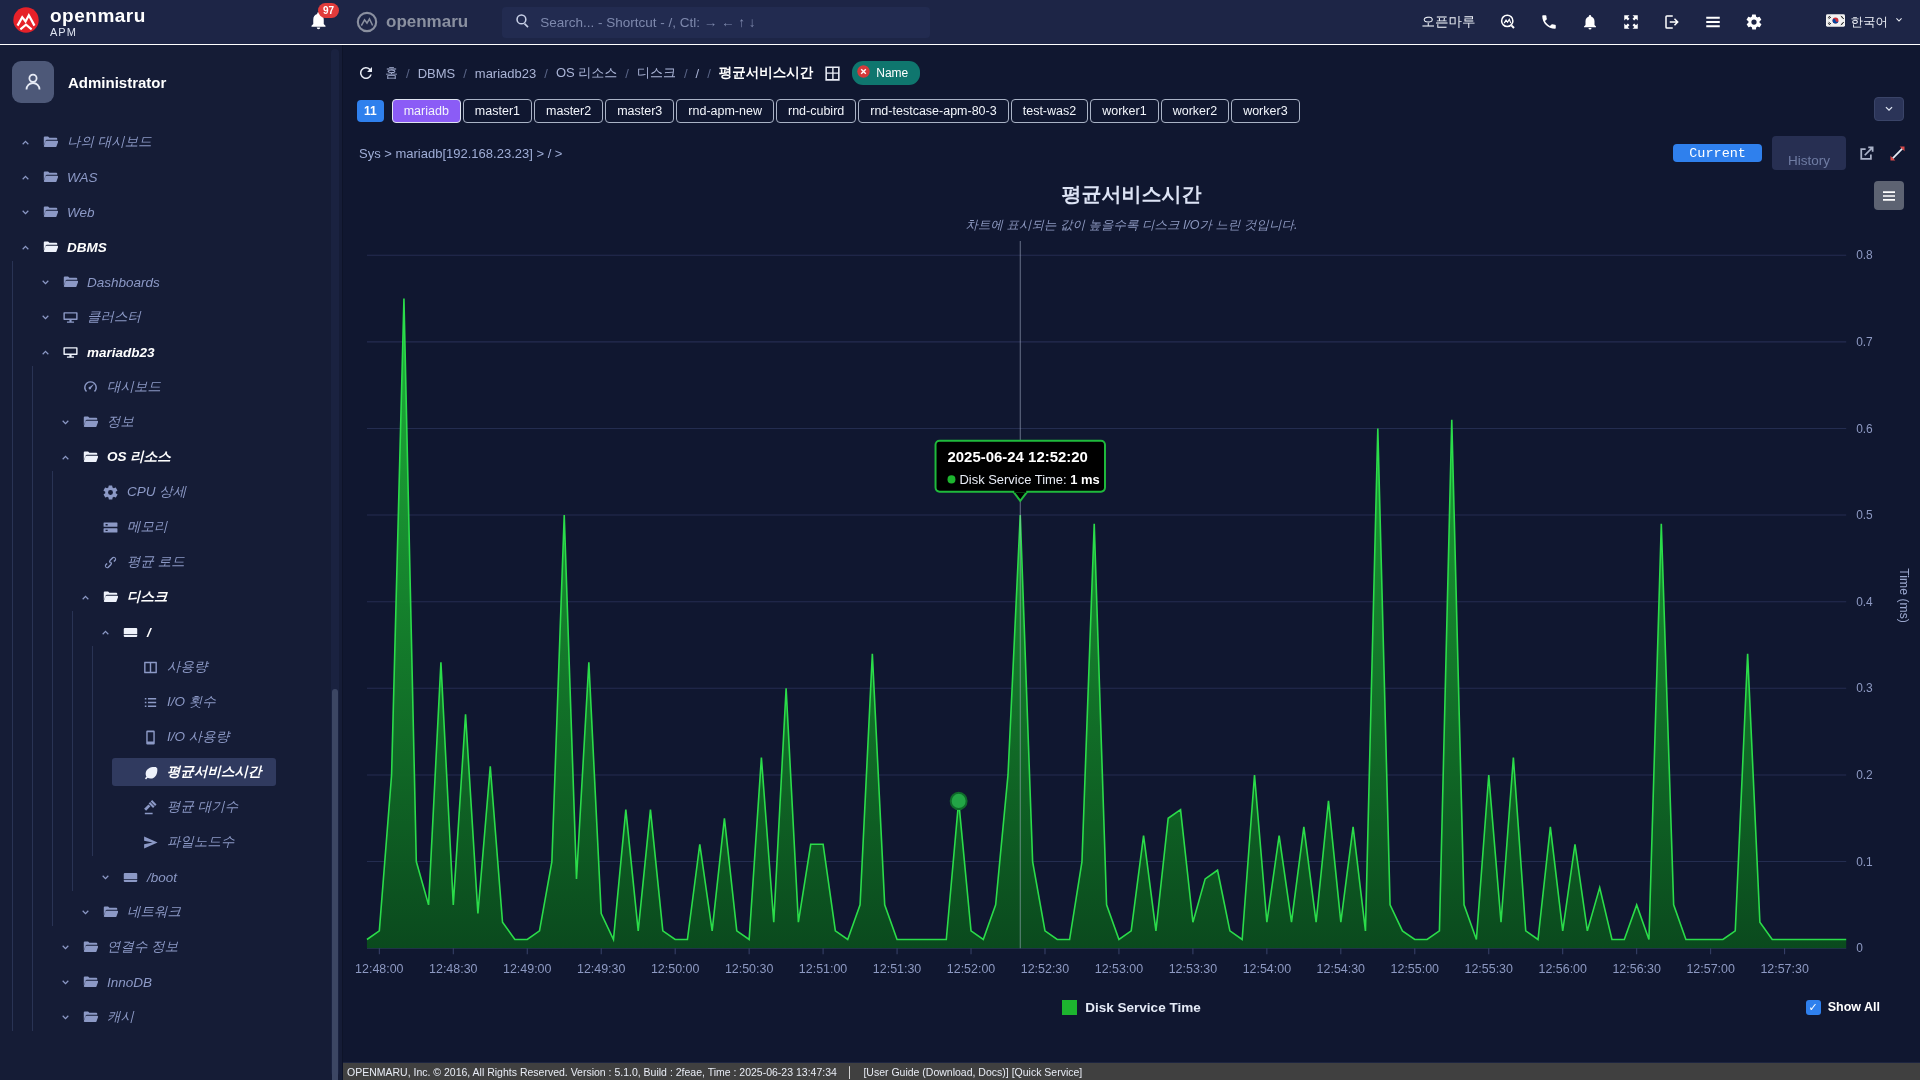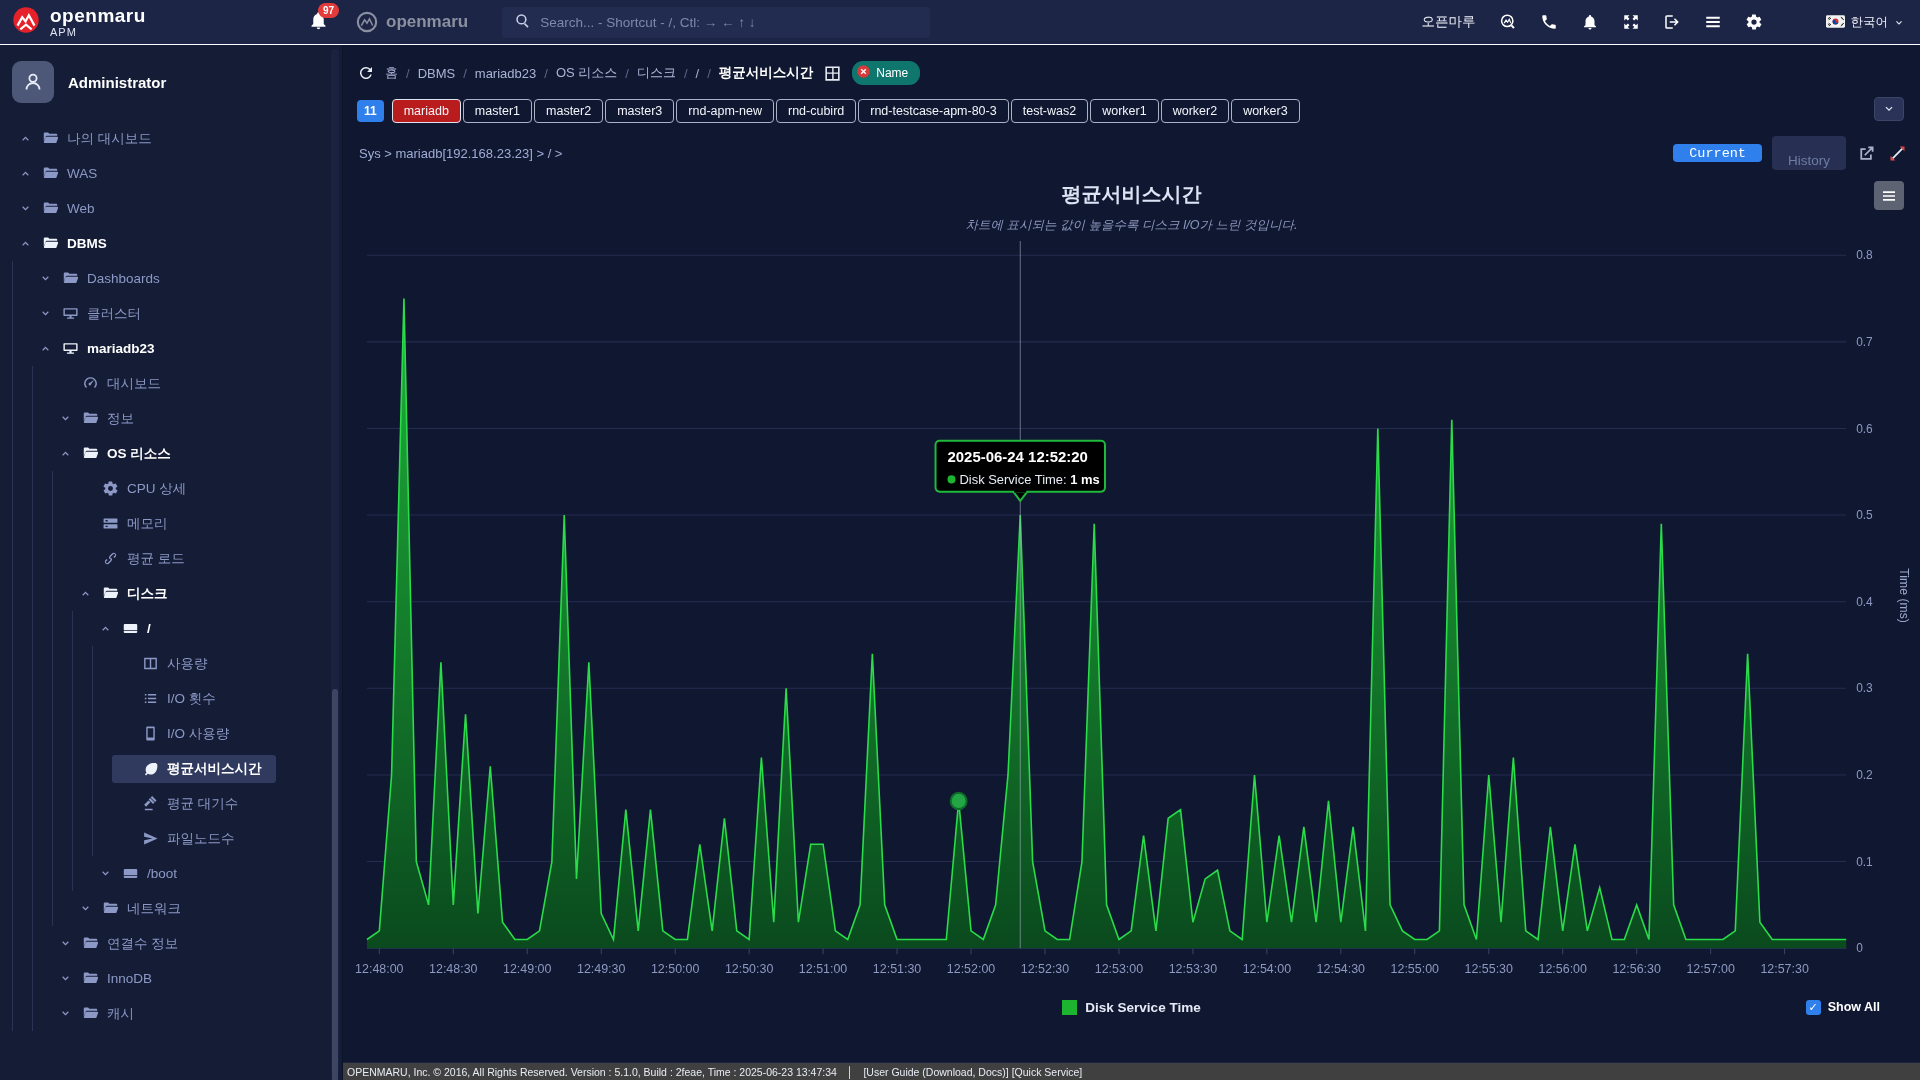--- a/index.html
+++ b/index.html
@@ -21,32 +21,32 @@
   .tb-mid { display:flex; align-items:center; gap:34px; padding-left:12px; }
   .brand2 { display:flex; align-items:center; gap:7px; color:#8a90a0; font-size:17px; font-weight:bold; }
   .searchbar { display:flex; align-items:center; gap:9px; background:#222b50; border-radius:4px;
     height:31px; width:428px; padding:0 12px; }
   .searchbar input { background:transparent; border:none; outline:none; color:#9aa5c9;
     font-size:13.5px; width:100%; font-family:"Liberation Sans", sans-serif; }
   .searchbar input::placeholder { color:#7e89ad; }
   .tb-right { margin-left:auto; display:flex; align-items:center; gap:23px; padding-right:16px; }
   .tb-user { color:#eef1f8; font-size:13.5px; }
   .tb-ic { background:none; border:none; cursor:pointer; display:flex; align-items:center; }
-  .langbtn { background:none; border:none; cursor:pointer; display:flex; align-items:flex-end;
+  .langbtn { background:none; border:none; cursor:pointer; display:flex; align-items:flex-start;
     gap:6px; color:#eef1f8; font-size:12.5px;padding-left:40px; }
 
   
   aside.sidebar { position:fixed; top:45px; left:0; bottom:0; width:343px; background:#151c36;
     z-index:20; border-right:1px solid #0d1328; }
   .user-row { display:flex; align-items:center; gap:14px; padding:16px 14px 12px 12px; }
   .avatar { width:42px; height:42px; border-radius:9px; background:#4d5878; display:flex;
     align-items:center; justify-content:center; }
   .user-name { color:#fff; font-weight:bold; font-size:15px; }
   nav.tree { padding:6px 0 0 0; }
-  .trow { display:flex; align-items:center; height:35px; cursor:pointer; }
+  .trow { display:flex; align-items:flex-end; height:35px; cursor:pointer;font-style:italic; }
   .guide { align-self:stretch; width:20px; flex:none; border-left:1px solid #293354; margin-left:0; }
   .tbody { display:flex; align-items:center; gap:7px; padding:5px 14px 5px 6px; border-radius:3px; }
   .trow .lbl { font-size:13.5px; color:#8c99c6; white-space:nowrap; }
   .trow.bold .lbl { color:#fff; font-weight:bold; }
   .trow.sel .tbody { background:#303a5f; }
   .trow.sel .lbl { color:#fff; font-weight:bold; }
   .chev { width:15px; display:flex; justify-content:center; flex:none; }
   .ticon { width:20px; display:flex; justify-content:center; flex:none; }
   .sb-track { position:absolute; top:4px; bottom:4px; right:3px; width:8px; background:#1a2240;
     border-radius:4px; }
@@ -62,21 +62,21 @@
   .crumb.last { color:#fff; font-weight:bold; font-size:13.5px; cursor:default; }
   .crumb-sep { color:#5a6588; }
   .name-pill { display:flex; align-items:center; gap:5px; background:#0f766e; border:none;
     color:#fff; font-size:12px; border-radius:11px; padding:3px 12px 3px 4px; cursor:pointer; }
   .tags-row { display:flex; align-items:center; gap:8px; margin:9px 16px 0 14px; height:28px; position:relative; }
   .count-badge { background:#2f80ed; color:#fff; font-size:12px; font-weight:bold;
     border-radius:4px; padding:4px 7px;text-align:right; }
   .tag { background:transparent; border:1px solid #aab3c6; color:#f2f5fb; font-size:12.5px;
     border-radius:4px; padding:4px 11px; cursor:pointer; margin-right:2px;
     font-family:"Liberation Sans", sans-serif; }
-  .tag.sel { background:#b91c1c; border-color:#dfe4f0; }
+  .tag.sel { background:#8b5cf6; border-color:#dfe4f0; }
   .tag-dd { position:absolute; right:0; top:0; background:#2b3458; border:1px solid #3a4468;
     border-radius:4px; width:30px; height:24px; display:flex; align-items:center;
     justify-content:center; cursor:pointer; }
 
   .panel { flex:1; display:flex; flex-direction:column; margin:12px 8px 0 8px; position:relative; }
   .panel-head { display:flex; align-items:center; justify-content:space-between; height:32px; padding:0 4px 0 8px; }
   .inst-path { color:#9fadd6; font-size:13px; }
   .head-right { display:flex; align-items:center; gap:10px; }
   .btn-cur { background:#2f80ed; color:#ffffff; border:none; border-radius:4px; height:18px;
     padding:0 16px; font-size:13.5px; cursor:pointer; font-family:Liberation Mono, monospace; }

